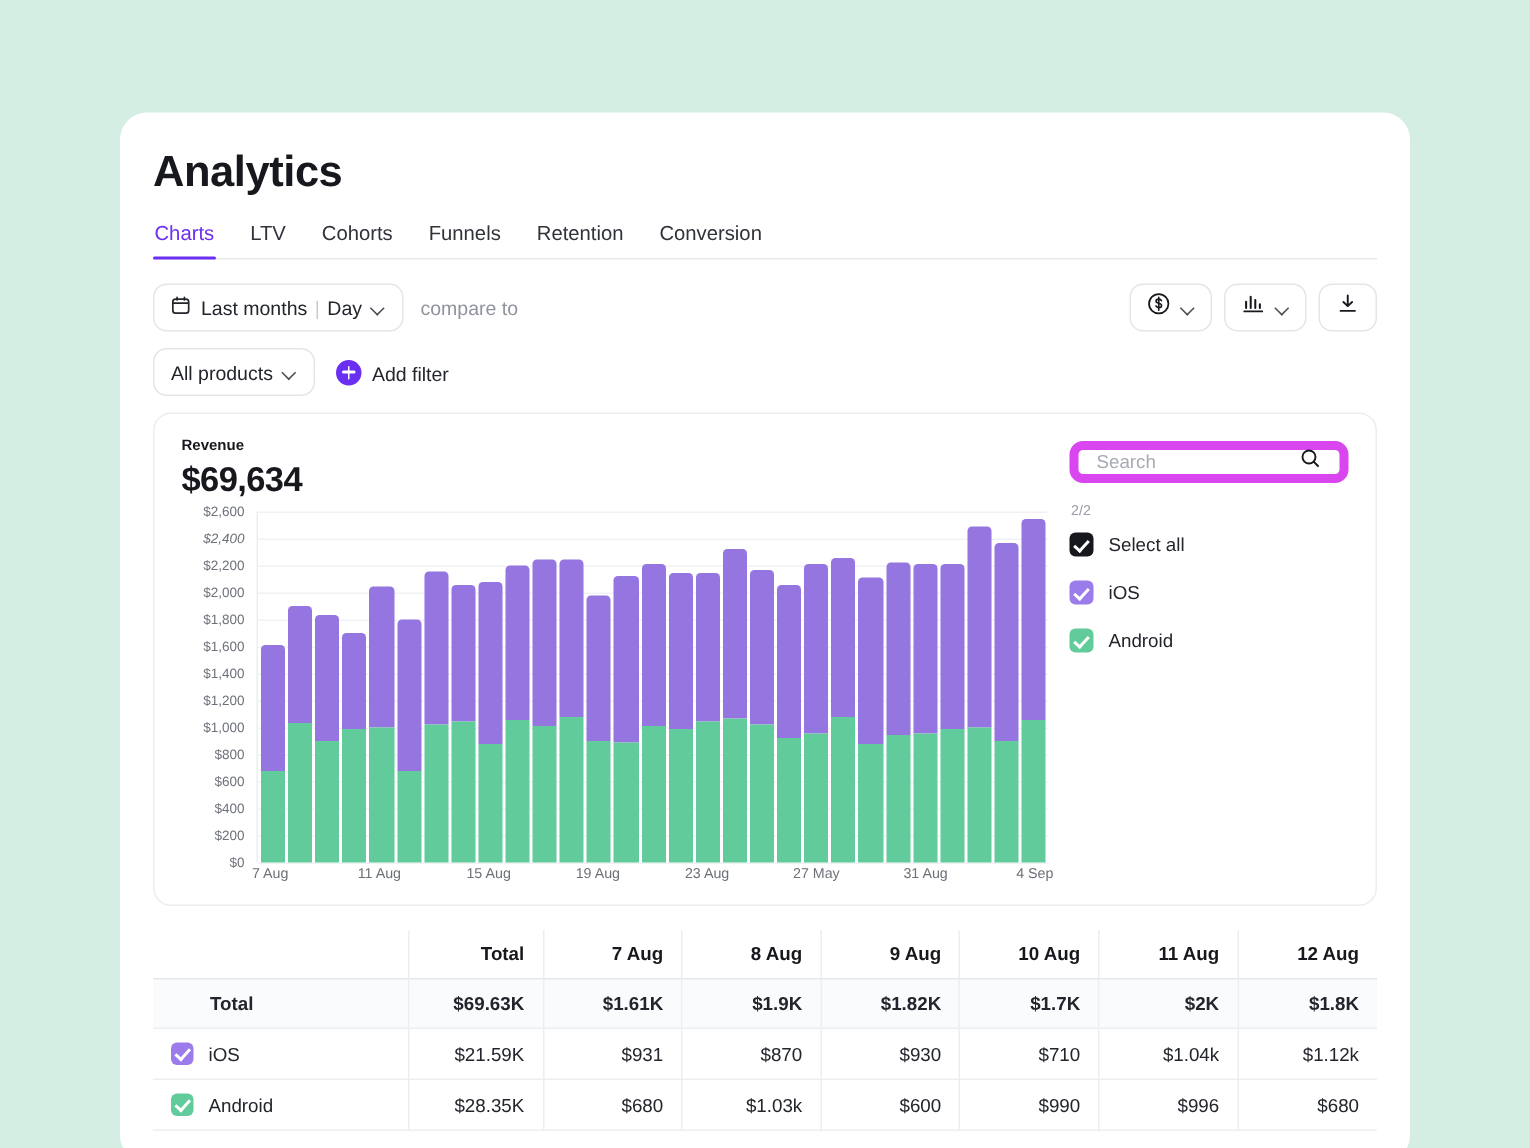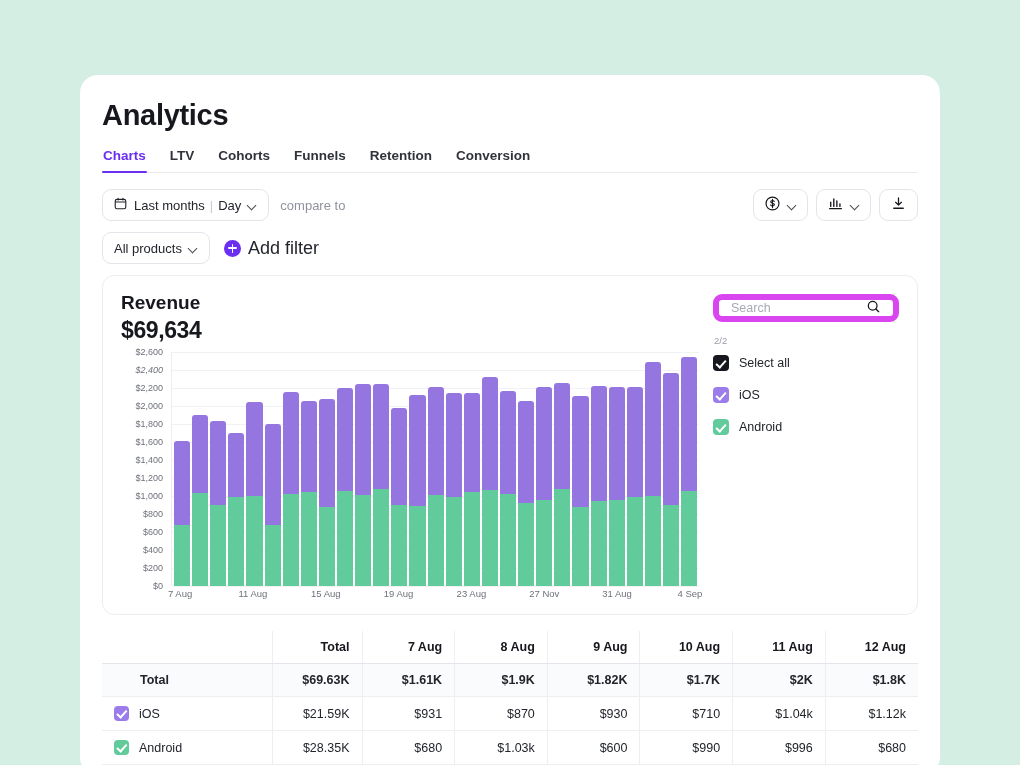--- a/index.html
+++ b/index.html
@@ -25,21 +25,21 @@
   }
 
   
   .tabs {
     display: flex; gap: 22px;
     border-bottom: 1px solid #e9eaee;
     margin-bottom: 16px;
   }
   .tab {
     font-size: 13.5px; color: #30333a; padding: 0 1px 9px 1px;
-    cursor: pointer; position: relative; white-space: nowrap; font-weight: bold;
+    cursor: pointer; position: relative; white-space: nowrap;
   }
   .tab.active { color: #6b2ff2; }
   .tab.active::after {
     content: ""; position: absolute; left: 0; right: 0; bottom: -1px;
     height: 2px; background: #6b2ff2; border-radius: 2px;
   }
 
   
   .toolbar-row { display: flex; align-items: center; margin-bottom: 11px; }
   .ctrl {
@@ -62,41 +62,41 @@
 
   .icon-btn {
     display: inline-flex; align-items: center; justify-content: center; gap: 7px;
     height: 32px; padding: 0 10px;
     border: 1px solid #e4e5ea; border-radius: 9px; background: #fff;
     cursor: pointer;
   }
   .icon-btn + .icon-btn { margin-left: 8px; }
 
   .addfilter {
-    display: inline-flex; align-items: center; gap: 7px;
-    margin-left: 14px; font-size: 18px; color: #22252b; cursor: pointer;
+    display: inline-flex; align-items: flex-end; gap: 7px;
+    margin-left: 14px; font-size: 13px; color: #22252b; cursor: pointer;
   }
   .plus-circle {
     width: 17px; height: 17px; border-radius: 50%;
     background: #6b2ff2; position: relative; flex: none;
   }
   .plus-circle::before, .plus-circle::after {
     content: ""; position: absolute; background: #fff; border-radius: 1px;
   }
   .plus-circle::before { left: 4px; top: 7.8px; width: 9px; height: 1.6px; }
   .plus-circle::after  { top: 4px; left: 7.8px; height: 9px; width: 1.6px; }
 
   
   .chart-card {
     border: 1px solid #ecedf1; border-radius: 12px;
     padding: 16px 18px 10px 18px; margin-top: 11px;
     display: flex; gap: 14px;
   }
   .chart-left { flex: 1 1 auto; min-width: 0; }
-  .metric-label { font-size: 19px; font-weight: bold; color: #16181d; }
+  .metric-label { font-size: 10px; font-weight: bold; color: #16181d; }
   .metric-value {
     font-size: 23px; font-weight: bold; color: #16181d;
     letter-spacing: -0.4px; margin-top: 3px; margin-bottom: 8px;
   }
 
   .plot-wrap { position: relative; height: 252px; }
   .y-axis {
     position: absolute; left: 0; top: 0; bottom: 18px; width: 46px;
   }
   .y-tick {
@@ -416,21 +416,21 @@
                   <div class="seg-android" style="height: 40.7692%; background: rgb(98, 203, 155);"></div>
                 </div>
               </div>
           </div>
           <div class="x-axis" id="x-axis">
               <div class="x-tick" style="left: 1.72414%;">7 Aug</div>
               <div class="x-tick" style="left: 15.5172%;">11 Aug</div>
               <div class="x-tick" style="left: 29.3103%;">15 Aug</div>
               <div class="x-tick" style="left: 43.1034%;">19 Aug</div>
               <div class="x-tick" style="left: 56.8966%;">23 Aug</div>
-              <div class="x-tick" style="left: 70.6897%;">27 Nov</div>
+              <div class="x-tick" style="left: 70.6897%;">27 May</div>
               <div class="x-tick" style="left: 84.4828%;">31 Aug</div>
               <div class="x-tick" style="left: 98.2759%;">4 Sep</div>
             </div>
         </div>
       </div>
 
       <div class="legend-panel">
         <div class="search-box">
           <input type="text" placeholder="Search" style="">
           <span>

